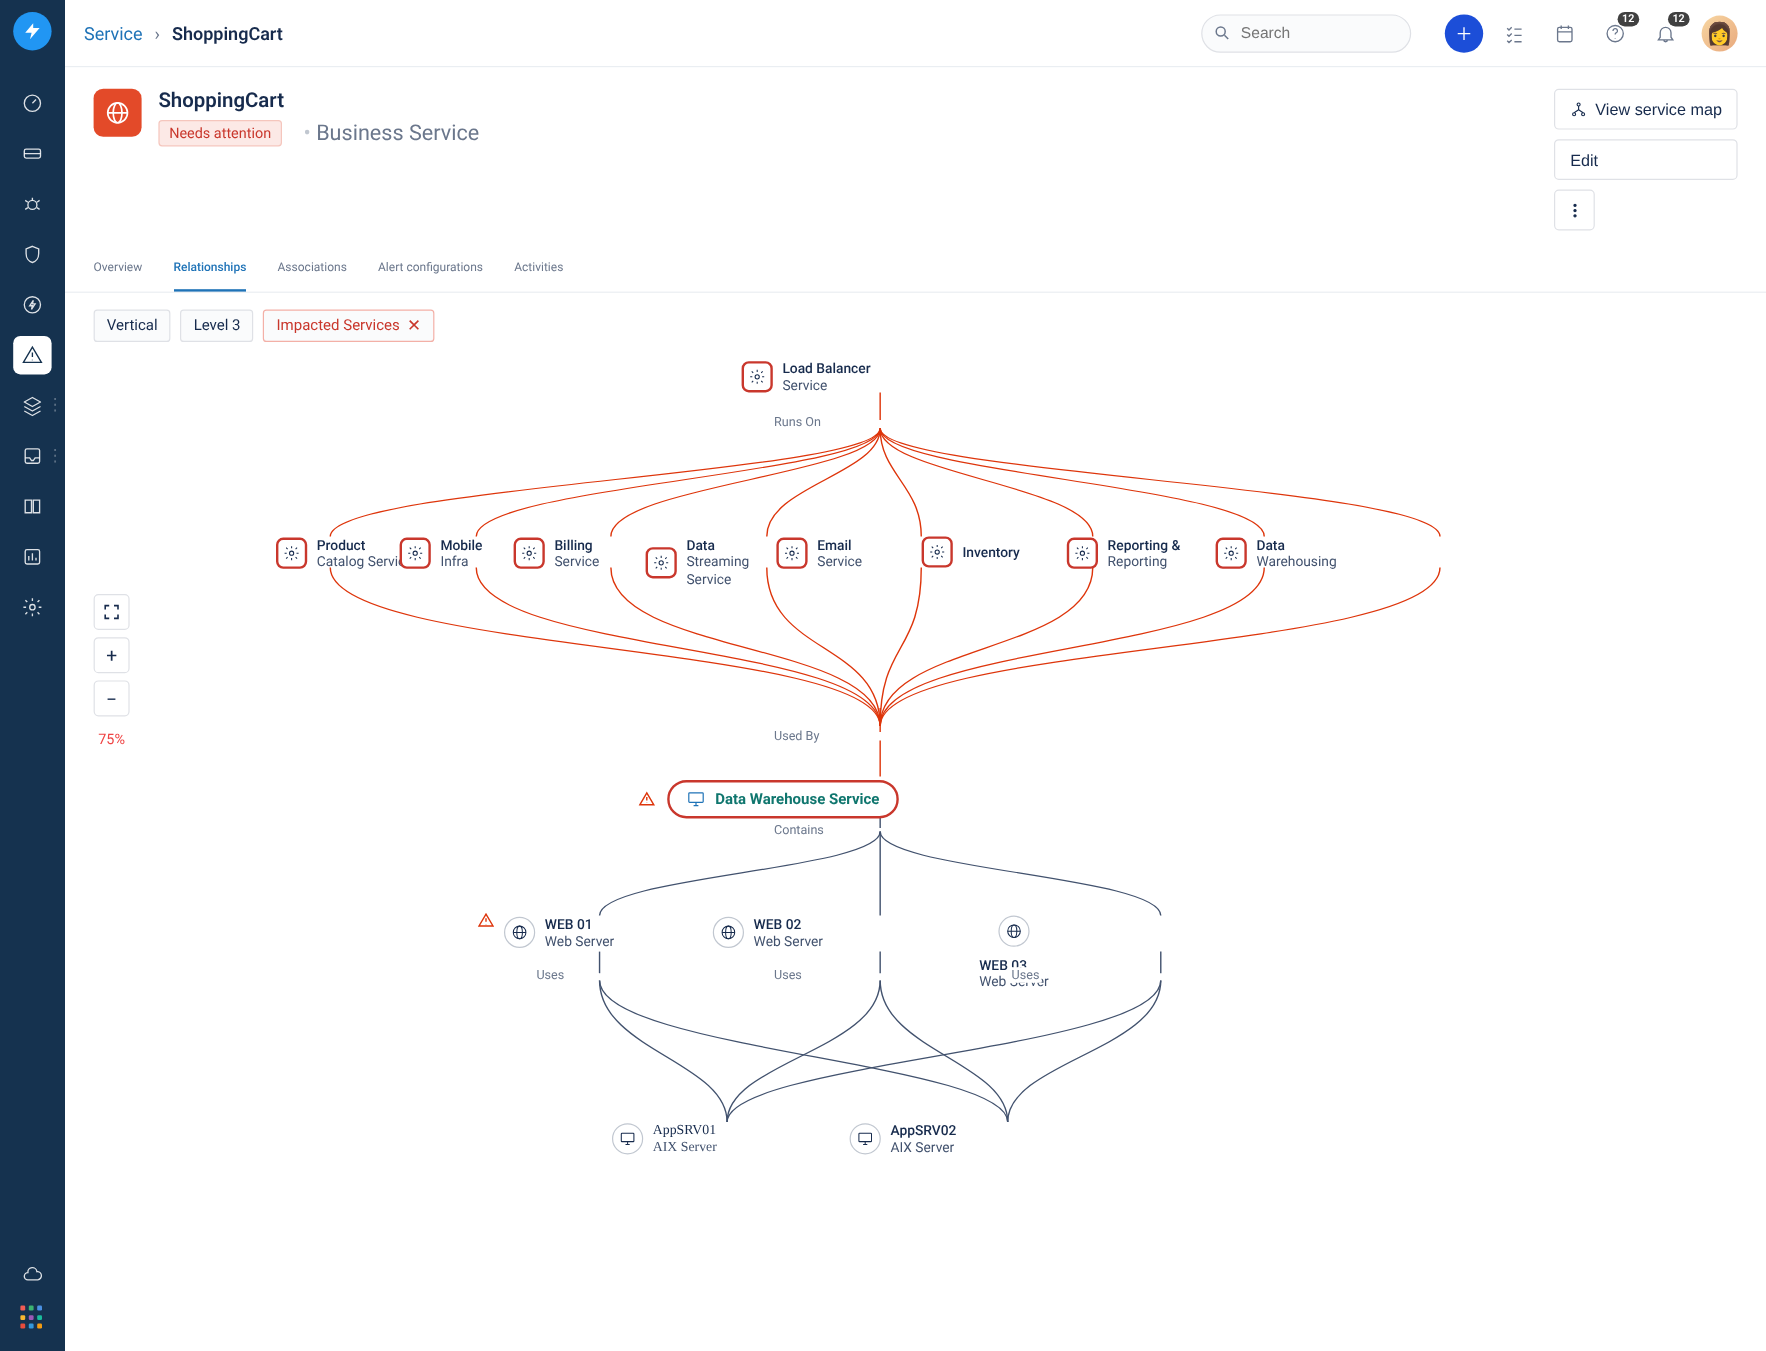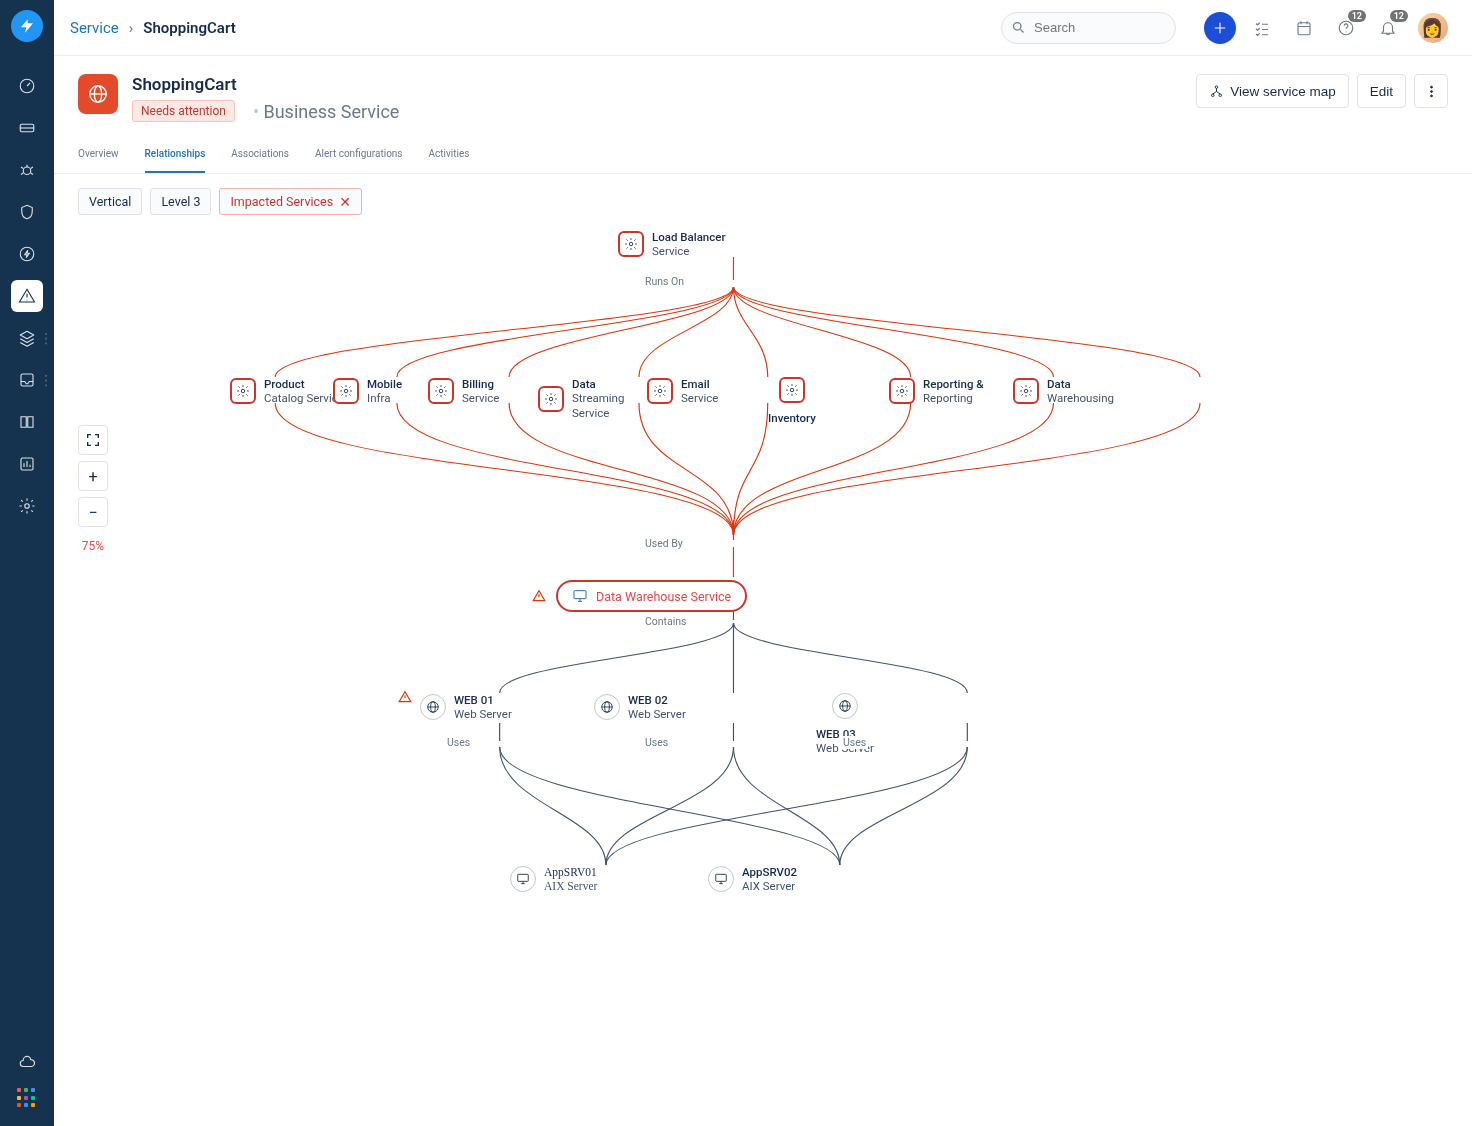--- a/index.html
+++ b/index.html
@@ -28,37 +28,37 @@
 .breadcrumb .sep { color: #6b778c; }
 .breadcrumb .current { font-weight: 600; color: #172b4d; }
 .top-spacer { flex: 1; }
 .search { position: relative; width: 175px; margin-right: 18px; }
 .search input { width: 100%; height: 32px; border: 1px solid #dfe1e6; border-radius: 16px; padding: 0 12px 0 32px; font-size: 13px; color: #6b778c; background: #fafbfc; }
 .search svg { position: absolute; left: 10px; top: 8px; width: 15px; height: 15px; stroke: #6b778c; fill: none; stroke-width: 2; }
 .topicon { width: 32px; height: 32px; display: flex; align-items: center; justify-content: center; margin-left: 10px; cursor: pointer; position: relative; }
 .topicon.add { background: #1c4ed8; border-radius: 50%; }
 .topicon.add svg { stroke: white; }
 .topicon svg { width: 18px; height: 18px; stroke: #6b778c; fill: none; stroke-width: 1.5; }
-.badge { position: absolute; top: -2px; right: -4px; background: #737373; color: white; font-size: 9px; font-weight: 600; padding: 1px 4px; border-radius: 8px; min-width: 14px; text-align: center; }
+.badge { position: absolute; top: -2px; right: -4px; background: #404040; color: white; font-size: 9px; font-weight: 600; padding: 1px 4px; border-radius: 8px; min-width: 14px; text-align: center; }
 .avatar { width: 30px; height: 30px; border-radius: 50%; background: linear-gradient(135deg,#f8d7a3,#e8a87c); margin-left: 14px; cursor: pointer; overflow: hidden; display:flex; align-items:center; justify-content:center; font-size:18px; }
 
 
 .page-header { padding: 18px 24px 0 24px; display: flex; align-items: flex-start; }
 .svc-icon { width: 40px; height: 40px; background: #e34a29; border-radius: 8px; display: flex; align-items: center; justify-content: center; margin-right: 14px; }
 .svc-icon svg { width: 22px; height: 22px; stroke: white; fill: none; stroke-width: 1.5; }
 .svc-title { font-size: 17px; font-weight: 600; color: #172b4d; margin-bottom: 6px; }
 .svc-meta { display: flex; align-items: center; gap: 18px; }
 .tag-attention { background: #fce9e6; color: #c9372c; font-size: 12px; padding: 3px 8px; border-radius: 3px; border: 1px solid #f5c6bd; }
 .svc-type { font-size: 18px; color: #6b778c; }
 .svc-type::before { content: "• "; color: #c1c7d0; }
 .header-spacer { flex: 1; }
 .btn { height: 34px; border: 1px solid #dfe1e6; background: white; border-radius: 4px; padding: 0 12px; font-size: 13.5px; color: #172b4d; cursor: pointer; display: inline-flex; align-items: center; gap: 6px; }
 .btn svg { width: 15px; height: 15px; stroke: #172b4d; fill: none; stroke-width: 1.5; }
 .btn-icon { width: 34px; padding: 0; justify-content: center; }
-.header-actions { display: flex; gap: 8px; }
+.header-actions { display: flex; gap: 8px; flex-direction: column; }
 
 
 .tabs { display: flex; gap: 26px; padding: 0 24px; border-bottom: 1px solid #eaeef2; margin-top: 14px; }
 .tab { padding: 12px 0; font-size: 10px; color: #6b778c; cursor: pointer; border-bottom: 2px solid transparent; }
 .tab.active { color: #1f73b7; border-bottom-color: #1f73b7; font-weight: 500; }
 
 
 .filters { padding: 14px 24px 10px; display: flex; gap: 8px; }
 .chip { border: 1px solid #dfe1e6; background: #fafbfc; border-radius: 3px; padding: 5px 10px; font-size: 12.5px; cursor: pointer; display: inline-flex; align-items: center; gap: 6px; }
 .chip.impacted { border-color: #f3b0a7; color: #c9372c; }
@@ -74,21 +74,21 @@
 .graph { position: relative; height: 720px; }
 .node { position: absolute; display: flex; align-items: center; gap: 8px; }
 .node-icon { width: 26px; height: 26px; border: 2px solid #c9372c; border-radius: 6px; display: flex; align-items: center; justify-content: center; background: white; flex-shrink: 0; }
 .node-icon svg { width: 14px; height: 14px; stroke: #172b4d; fill: none; stroke-width: 1.5; }
 .node-label { font-size: 11.5px; line-height: 1.25; color: #42526e; max-width: 80px; }
 .node-label b { display: block; color: #172b4d; font-weight: 500; }
 .node.white-icon .node-icon { border: 1px solid #c1c7d0; border-radius: 50%; }
 
 .node.central { }
 .node.central .central-pill { border: 2px solid #c9372c; border-radius: 18px; padding: 6px 14px; display: inline-flex; align-items: center; gap: 8px; background: white; }
-.node.central .central-label { font-size: 12.5px; color: #ef4444; font-weight: 400; }
+.node.central .central-label { font-size: 12.5px; color: #0f766e; font-weight: 700; }
 .node.central .central-alert { position: absolute; left: -24px; top: 8px; }
 
 .alert-tri { width: 14px; height: 14px; }
 .alert-tri svg { width: 14px; height: 14px; stroke: #de350b; fill: none; stroke-width: 2; }
 
 .edge-label { position: absolute; font-size: 10.5px; color: #6b778c; background: white; padding: 0 2px; }
 
 svg.edges { position: absolute; top: 0; left: 0; width: 100%; height: 100%; pointer-events: none; }
 svg.edges path { fill: none; stroke-width: 1; }
 svg.edges .red { stroke: #de350b; }
@@ -407,21 +407,21 @@
         </div>
       <div class="node" style="left:569px; top:152px;">
           <div class="node-icon">
             <svg viewBox="0 0 24 24">
               <circle cx="12" cy="12" r="3"></circle>
               <path d="M12 2v3M12 19v3M4.2 4.2l2.1 2.1M17.7 17.7l2.1 2.1M2 12h3M19 12h3M4.2 19.8l2.1-2.1M17.7 6.3l2.1-2.1"></path>
             </svg>
           </div>
           <div class="node-label"><b>Email</b><span>Service</span></div>
         </div>
-      <div class="node" style="left:690px; top:152px;flex-direction:column;">
+      <div class="node" style="left:690px; top:152px;">
           <div class="node-icon">
             <svg viewBox="0 0 24 24">
               <circle cx="12" cy="12" r="3"></circle>
               <path d="M12 2v3M12 19v3M4.2 4.2l2.1 2.1M17.7 17.7l2.1 2.1M2 12h3M19 12h3M4.2 19.8l2.1-2.1M17.7 6.3l2.1-2.1"></path>
             </svg>
           </div>
           <div class="node-label">
             <b>Inventory</b>
           </div>
         </div>

